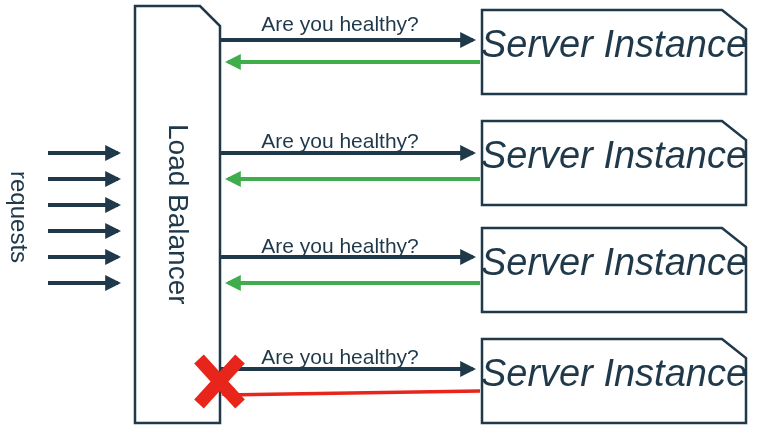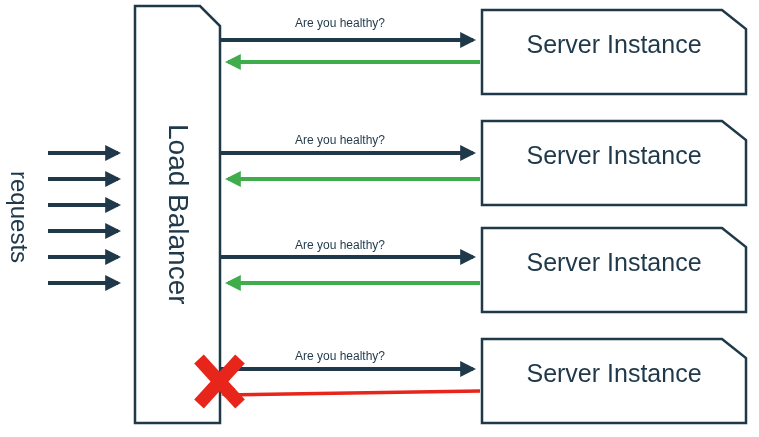--- a/index.html
+++ b/index.html
@@ -50,37 +50,38 @@
   .lb-label {
     left: 135px; top: 6px;
     width: 85px; height: 417px;
     font-size: 28px;
   }
   .question-label {
     left: 240px;
     width: 200px;
     height: 21px;
     line-height: 21px;
-    font-size: 12px;
+    font-size: 21px;
     text-align: center;
     white-space: nowrap;
   }
   .q1 { top: 13px; }
   .q2 { top: 130px; }
   .q3 { top: 235px; }
   .q4 { top: 346px; }
   .server-label {
     left: 482px;
     width: 264px;
     height: 68px;
     display: flex;
     align-items: center;
     justify-content: center;
-    font-size: 25px;
+    font-size: 38px;
     white-space: nowrap;
+    font-style: italic;
   }
   .s1 { top: 10px; }
   .s2 { top: 121px; }
   .s3 { top: 228px; }
   .s4 { top: 339px; }
 </style>
 </head>
 <body>
 
 <div class="canvas">

